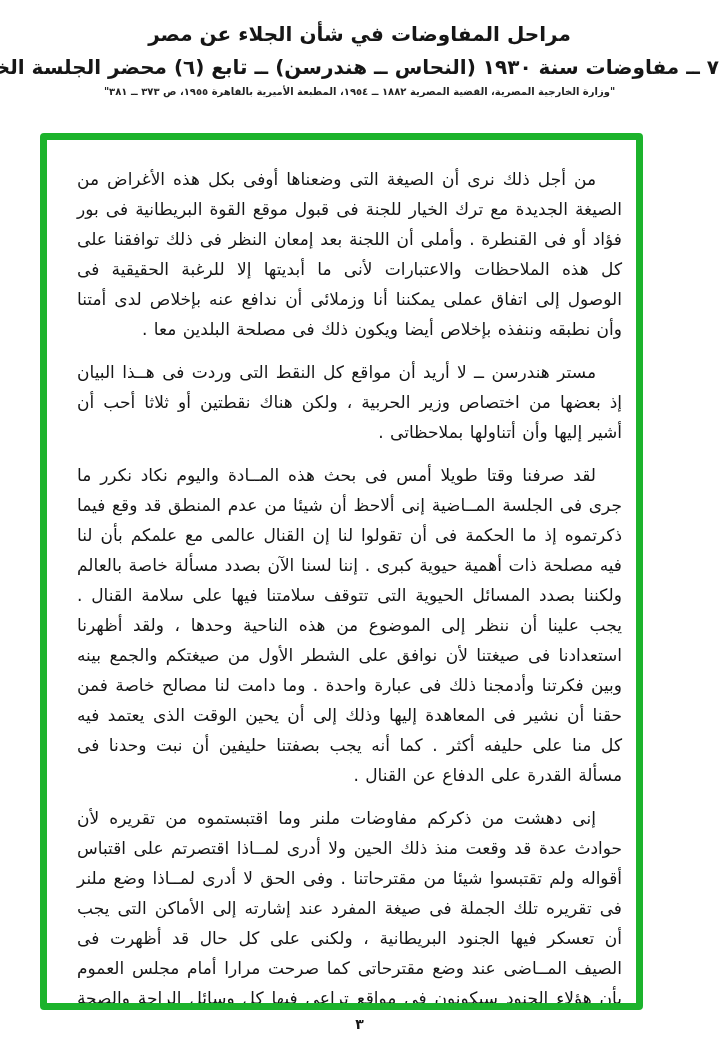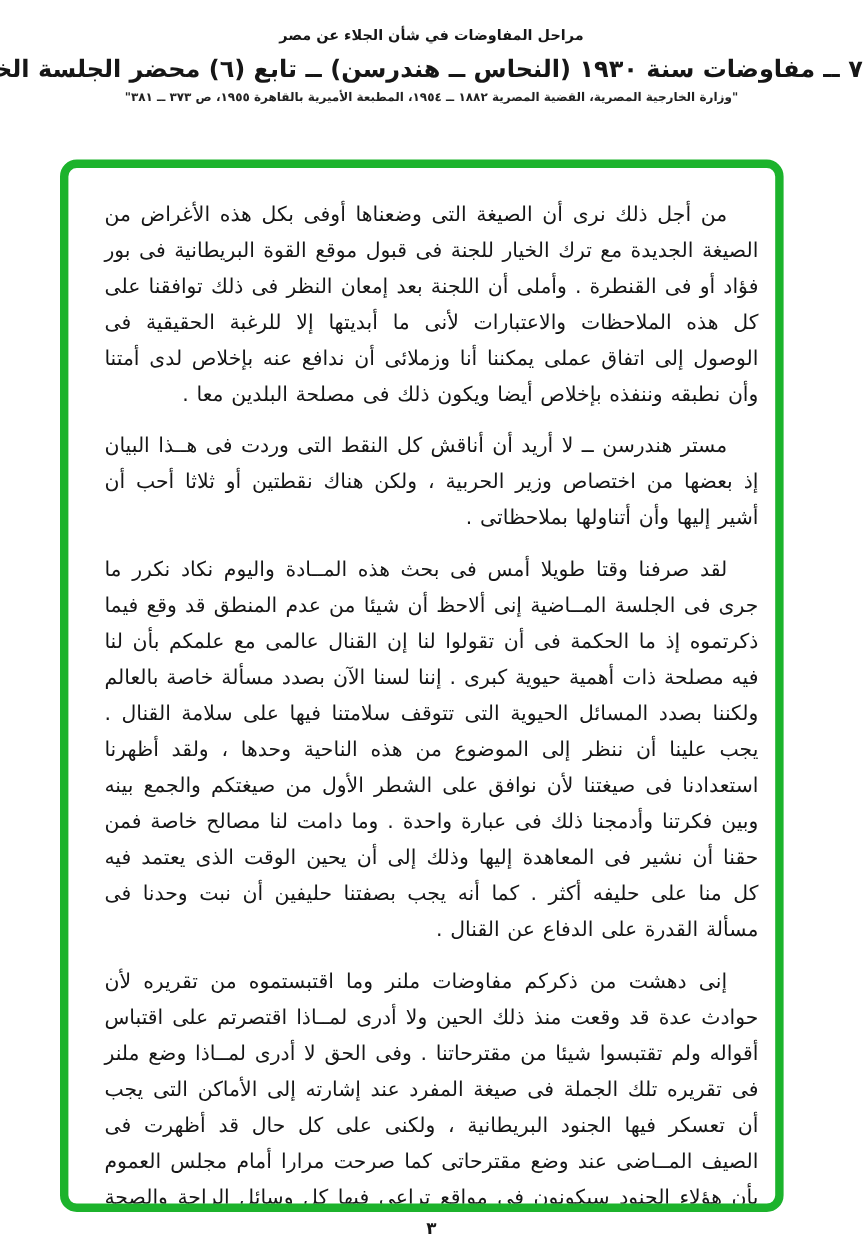--- a/index.html
+++ b/index.html
@@ -14,44 +14,44 @@
     position: relative;
     width: 719px;
     height: 1045px;
     margin: 0 auto;
     background: #ffffff;
     overflow: hidden;
   }
   .header { text-align: center; }
   .title {
     padding-top: 22px;
-    font-size: 12px;
+    font-size: 20px;
     font-weight: bold;
     letter-spacing: 0;
   }
   .subtitle {
     margin-top: 9px;
     font-size: 20px;
     font-weight: bold;
     white-space: nowrap;
   }
   .citation {
     margin-top: 7px;
     font-size: 10px;
     font-weight: bold;
     color: #222;
   }
   .green-box {
     position: absolute;
-    left: 50px;
+    left: 40px;
     top: 133px;
     width: 603px;
     height: 877px;
     border: 7px solid var(--green);
-    border-radius: 14px;
+    border-radius: 4px;
     background: #ffffff;
     padding: 24px 14px 20px 30px;
     overflow: hidden;
   }
   .green-box p {
     font-size: 17px;
     line-height: 30px;
     text-align: justify;
     text-indent: 26px;
     margin-bottom: 13px;
@@ -73,20 +73,20 @@
 <div class="page">
 
   <div class="header">
     <div class="title">مراحل المفاوضات في شأن الجلاء عن مصر</div>
     <div class="subtitle">٧ ــ مفاوضات سنة ١٩٣٠ (النحاس ــ هندرسن) ــ تابع (٦) محضر الجلسة الخامسة في ٨ أبريل ١٩٣٠</div>
     <div class="citation">"وزارة الخارجية المصرية، القضية المصرية ١٨٨٢ ــ ١٩٥٤، المطبعة الأميرية بالقاهرة ١٩٥٥، ص ٣٧٣ ــ ٣٨١"</div>
   </div>
 
   <div class="green-box">
     <p>من أجل ذلك نرى أن الصيغة التى وضعناها أوفى بكل هذه الأغراض من الصيغة الجديدة مع ترك الخيار للجنة فى قبول موقع القوة البريطانية فى بور فؤاد أو فى القنطرة . وأملى أن اللجنة بعد إمعان النظر فى ذلك توافقنا على كل هذه الملاحظات والاعتبارات لأنى ما أبديتها إلا للرغبة الحقيقية فى الوصول إلى اتفاق عملى يمكننا أنا وزملائى أن ندافع عنه بإخلاص لدى أمتنا وأن نطبقه وننفذه بإخلاص أيضا ويكون ذلك فى مصلحة البلدين معا .</p>
-    <p>مستر هندرسن ــ لا أريد أن أناقش كل النقط التى وردت فى هــذا البيان إذ بعضها من اختصاص وزير الحربية ، ولكن هناك نقطتين أو ثلاثا أحب أن أشير إليها وأن أتناولها بملاحظاتى .</p>
+    <p>مستر هندرسن ــ لا أريد أن مواقع كل النقط التى وردت فى هــذا البيان إذ بعضها من اختصاص وزير الحربية ، ولكن هناك نقطتين أو ثلاثا أحب أن أشير إليها وأن أتناولها بملاحظاتى .</p>
     <p>لقد صرفنا وقتا طويلا أمس فى بحث هذه المــادة واليوم نكاد نكرر ما جرى فى الجلسة المــاضية إنى ألاحظ أن شيئا من عدم المنطق قد وقع فيما ذكرتموه إذ ما الحكمة فى أن تقولوا لنا إن القنال عالمى مع علمكم بأن لنا فيه مصلحة ذات أهمية حيوية كبرى . إننا لسنا الآن بصدد مسألة خاصة بالعالم ولكننا بصدد المسائل الحيوية التى تتوقف سلامتنا فيها على سلامة القنال . يجب علينا أن ننظر إلى الموضوع من هذه الناحية وحدها ، ولقد أظهرنا استعدادنا فى صيغتنا لأن نوافق على الشطر الأول من صيغتكم والجمع بينه وبين فكرتنا وأدمجنا ذلك فى عبارة واحدة . وما دامت لنا مصالح خاصة فمن حقنا أن نشير فى المعاهدة إليها وذلك إلى أن يحين الوقت الذى يعتمد فيه كل منا على حليفه أكثر . كما أنه يجب بصفتنا حليفين أن نبت وحدنا فى مسألة القدرة على الدفاع عن القنال .</p>
     <p>إنى دهشت من ذكركم مفاوضات ملنر وما اقتبستموه من تقريره لأن حوادث عدة قد وقعت منذ ذلك الحين ولا أدرى لمــاذا اقتصرتم على اقتباس أقواله ولم تقتبسوا شيئا من مقترحاتنا . وفى الحق لا أدرى لمــاذا وضع ملنر فى تقريره تلك الجملة فى صيغة المفرد عند إشارته إلى الأماكن التى يجب أن تعسكر فيها الجنود البريطانية ، ولكنى على كل حال قد أظهرت فى الصيف المــاضى عند وضع مقترحاتى كما صرحت مرارا أمام مجلس العموم بأن هؤلاء الجنود سيكونون فى مواقع تراعى فيها كل وسائل الراحة والصحة مع القدرة على التدريب والمناورات ولا أذكر أن هنــاك وثيقة واحدة من مفاوضات ثروت باشا أو ما قبلها تنص على أن مواقع جنودنا ليست موضع عنايتنا التامة .</p>
   </div>
 
   <div class="page-number">٣</div>
 
 </div>
 
 </body></html>

